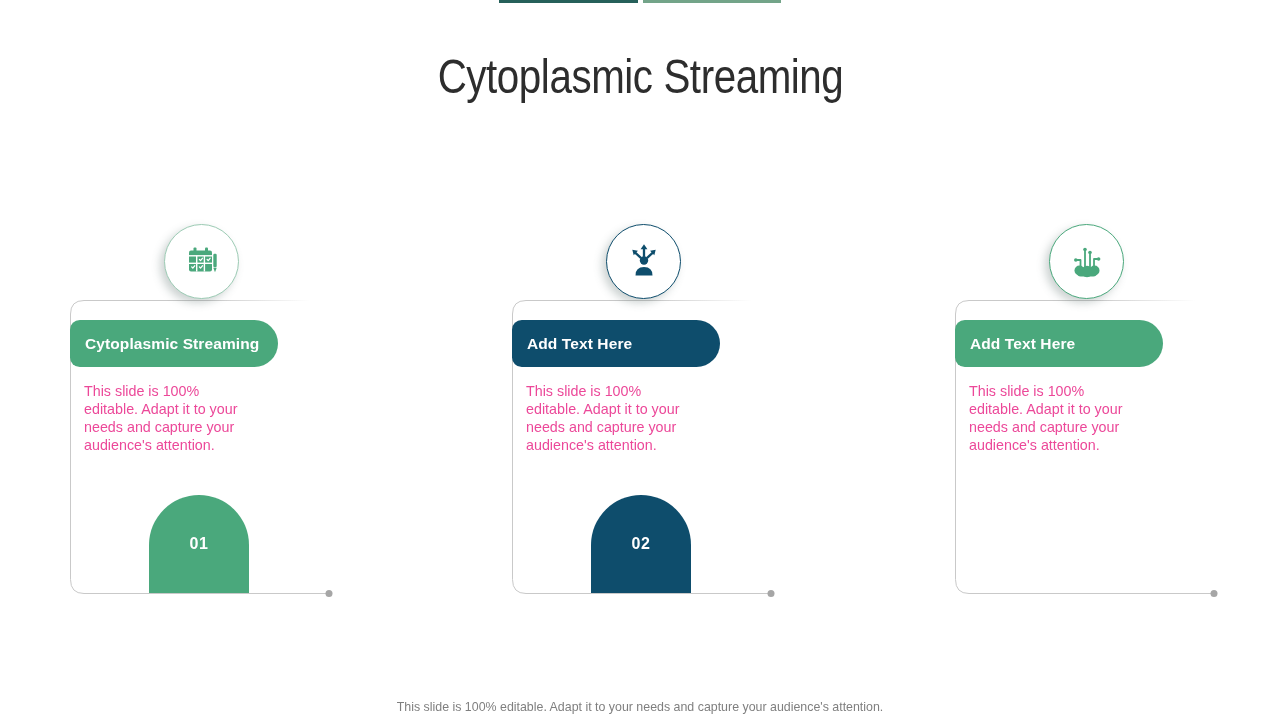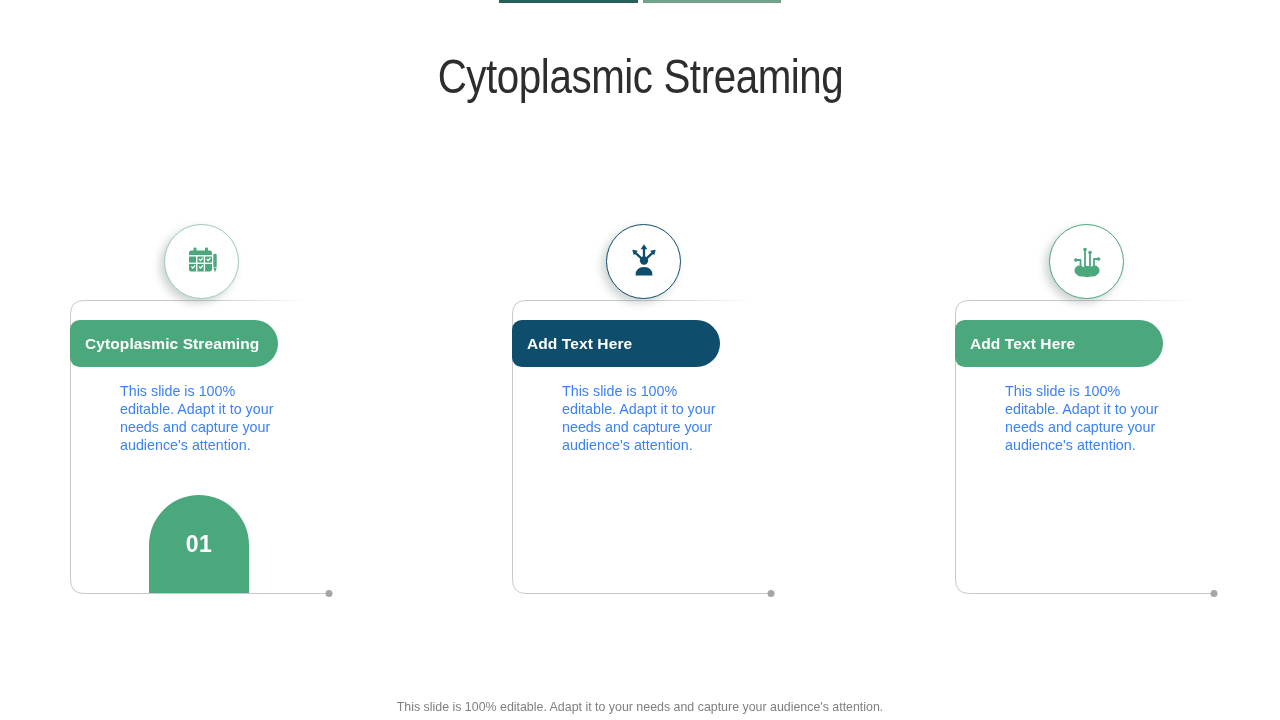--- a/index.html
+++ b/index.html
@@ -40,32 +40,31 @@
     position:absolute;left:0;top:20px;width:208px;height:47px;
     border-radius:10px 24px 24px 10px;
     display:flex;align-items:center;
     padding-left:15px;box-sizing:border-box;
     z-index:2;
   }
   .pill span{color:#ffffff;font-weight:bold;font-size:15.5px;letter-spacing:0.1px;}
 
   .body-text{
     position:absolute;left:14px;top:82px;width:185px;
-    font-size:14.3px;line-height:18px;color:#3b82f6;
+    font-size:14.3px;line-height:18px;color:#ec4899;
     white-space:pre-line;
-    margin-left:36px;
   }
 
   .arch{
     position:absolute;left:79px;top:195px;width:100px;height:98px;
     border-radius:50px 50px 0 0;
     display:flex;align-items:center;justify-content:center;
     z-index:1;
   }
-  .arch span{color:#ffffff;font-weight:bold;font-size:23px;letter-spacing:0.5px;}
+  .arch span{color:#ffffff;font-weight:bold;font-size:16px;letter-spacing:0.5px;}
 
   .footer-note{
     position:absolute;left:0;bottom:6px;width:1280px;text-align:center;
     font-size:12.4px;color:#7f7f7f;
   }
 </style>
 </head>
 <body>
 
 <div class="top-bar left" style="background-color: rgb(38, 96, 90);"></div>
@@ -147,20 +146,23 @@
 
   <div class="pill" style="background-color: rgb(14, 77, 108);">
     <span>Add Text Here</span>
   </div>
 
   <div class="body-text">This slide is 100%
 editable. Adapt it to your
 needs and capture your
 audience's attention.</div>
 
+  <div class="arch" style="background-color: rgb(14, 77, 108);">
+    <span>02</span>
+  </div>
 </div>
 
 <div class="card c3">
   <svg class="outline" width="262" height="294" viewBox="0 0 262 294">
     <path d="M14,0.5 Q0.5,0.5 0.5,14 L0.5,279.5 Q0.5,293.5 14,293.5 L259,293.5" fill="none" stroke="#c9c9c9" stroke-width="1"></path>
     <path d="M14,0.5 L240,0.5" fill="none" stroke="url(#fadeTop)" stroke-width="1"></path>
     <circle cx="259" cy="293.5" r="3.5" fill="#a6a6a6"></circle>
   </svg>
 
   <div class="icon-circle" style="color: rgb(74, 168, 124);">

